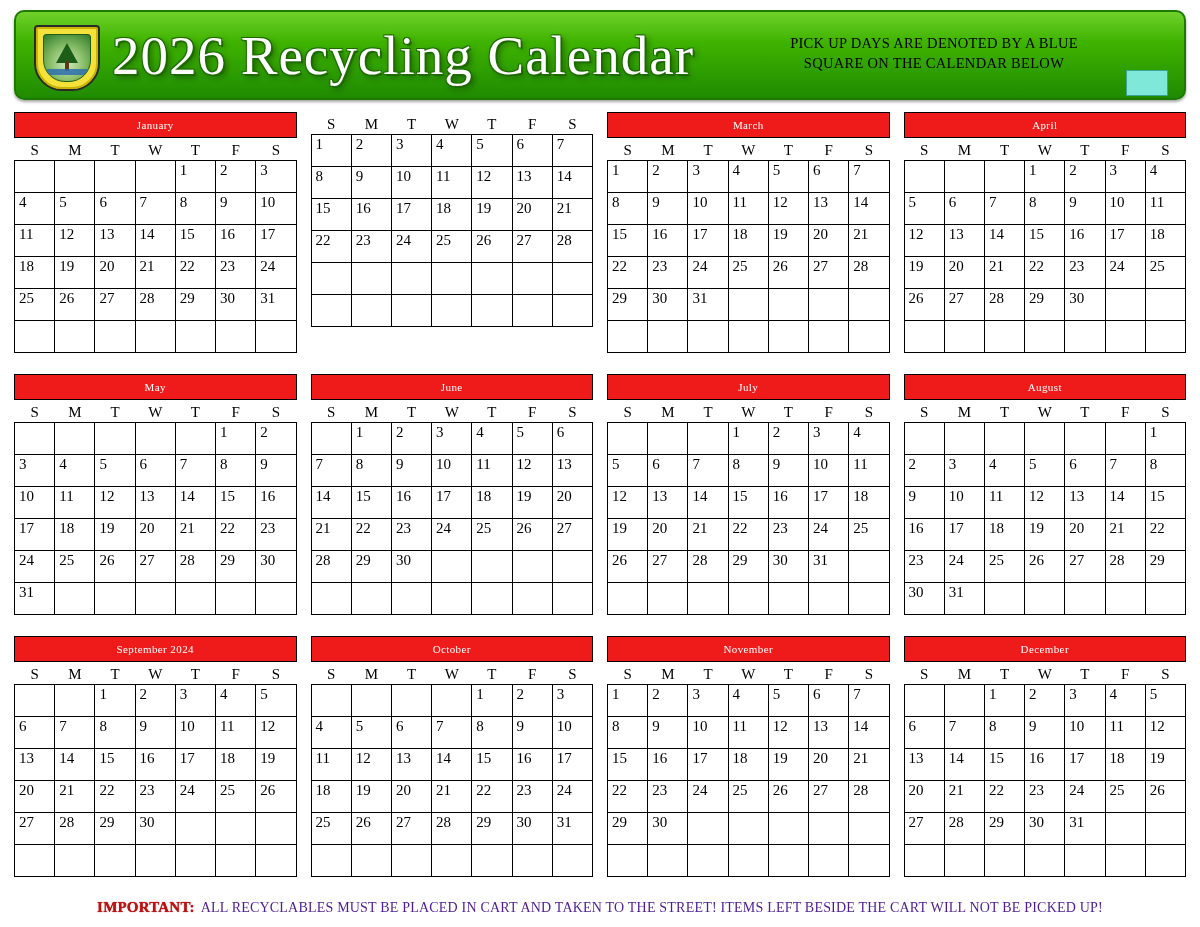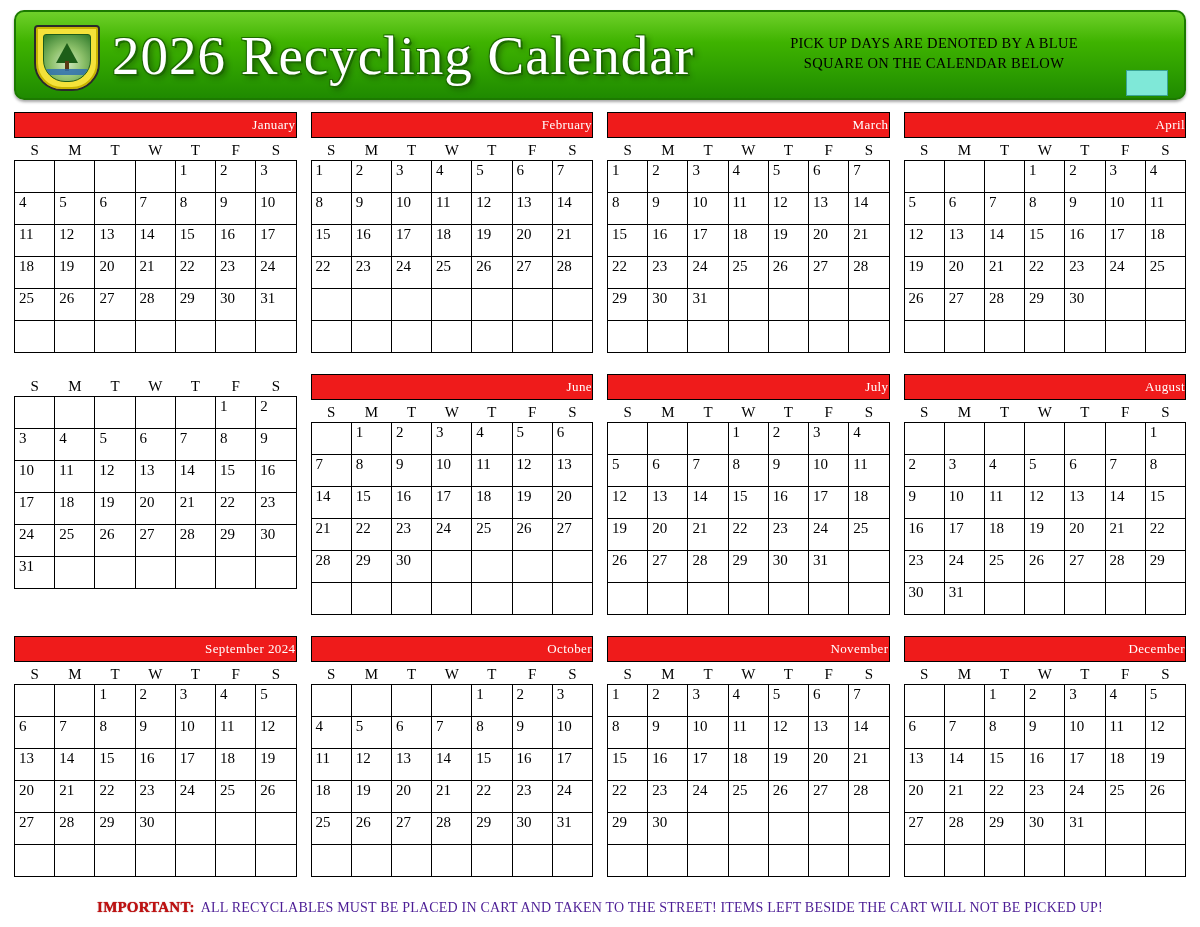--- a/index.html
+++ b/index.html
@@ -146,23 +146,23 @@
     row-gap: 12px;
   }
   .month {
     display: flex;
     flex-direction: column;
   }
   .month-title {
     background: #ef1b1b;
     color: #ffffff;
     border: 1px solid #000000;
-    text-align: right;
+    text-align: center;
     font-family: "Liberation Serif", serif;
-    font-size: 13px;
+    font-size: 11px;
     line-height: 24px;
     height: 24px;
     letter-spacing: 0.4px;
   }
   table.cal {
     border-collapse: collapse;
     width: 100%;
     table-layout: fixed;
     margin-top: 2px;
   }
@@ -306,21 +306,20 @@
               <td class="empty"></td>
               <td class="empty"></td>
               <td class="empty"></td>
               <td class="empty"></td>
               <td class="empty"></td>
             </tr>
           </tbody>
         </table>
       </div>
       <div class="month">
-        <div class="month-title">February</div>
         <table class="cal">
           <thead>
             <tr>
               <th>S</th>
               <th>M</th>
               <th>T</th>
               <th>W</th>
               <th>T</th>
               <th>F</th>
               <th>S</th>
@@ -522,20 +521,21 @@
               <td class="empty"></td>
               <td class="empty"></td>
               <td class="empty"></td>
               <td class="empty"></td>
               <td class="empty"></td>
             </tr>
           </tbody>
         </table>
       </div>
       <div class="month">
+        <div class="month-title">May</div>
         <table class="cal">
           <thead>
             <tr>
               <th>S</th>
               <th>M</th>
               <th>T</th>
               <th>W</th>
               <th>T</th>
               <th>F</th>
               <th>S</th>

